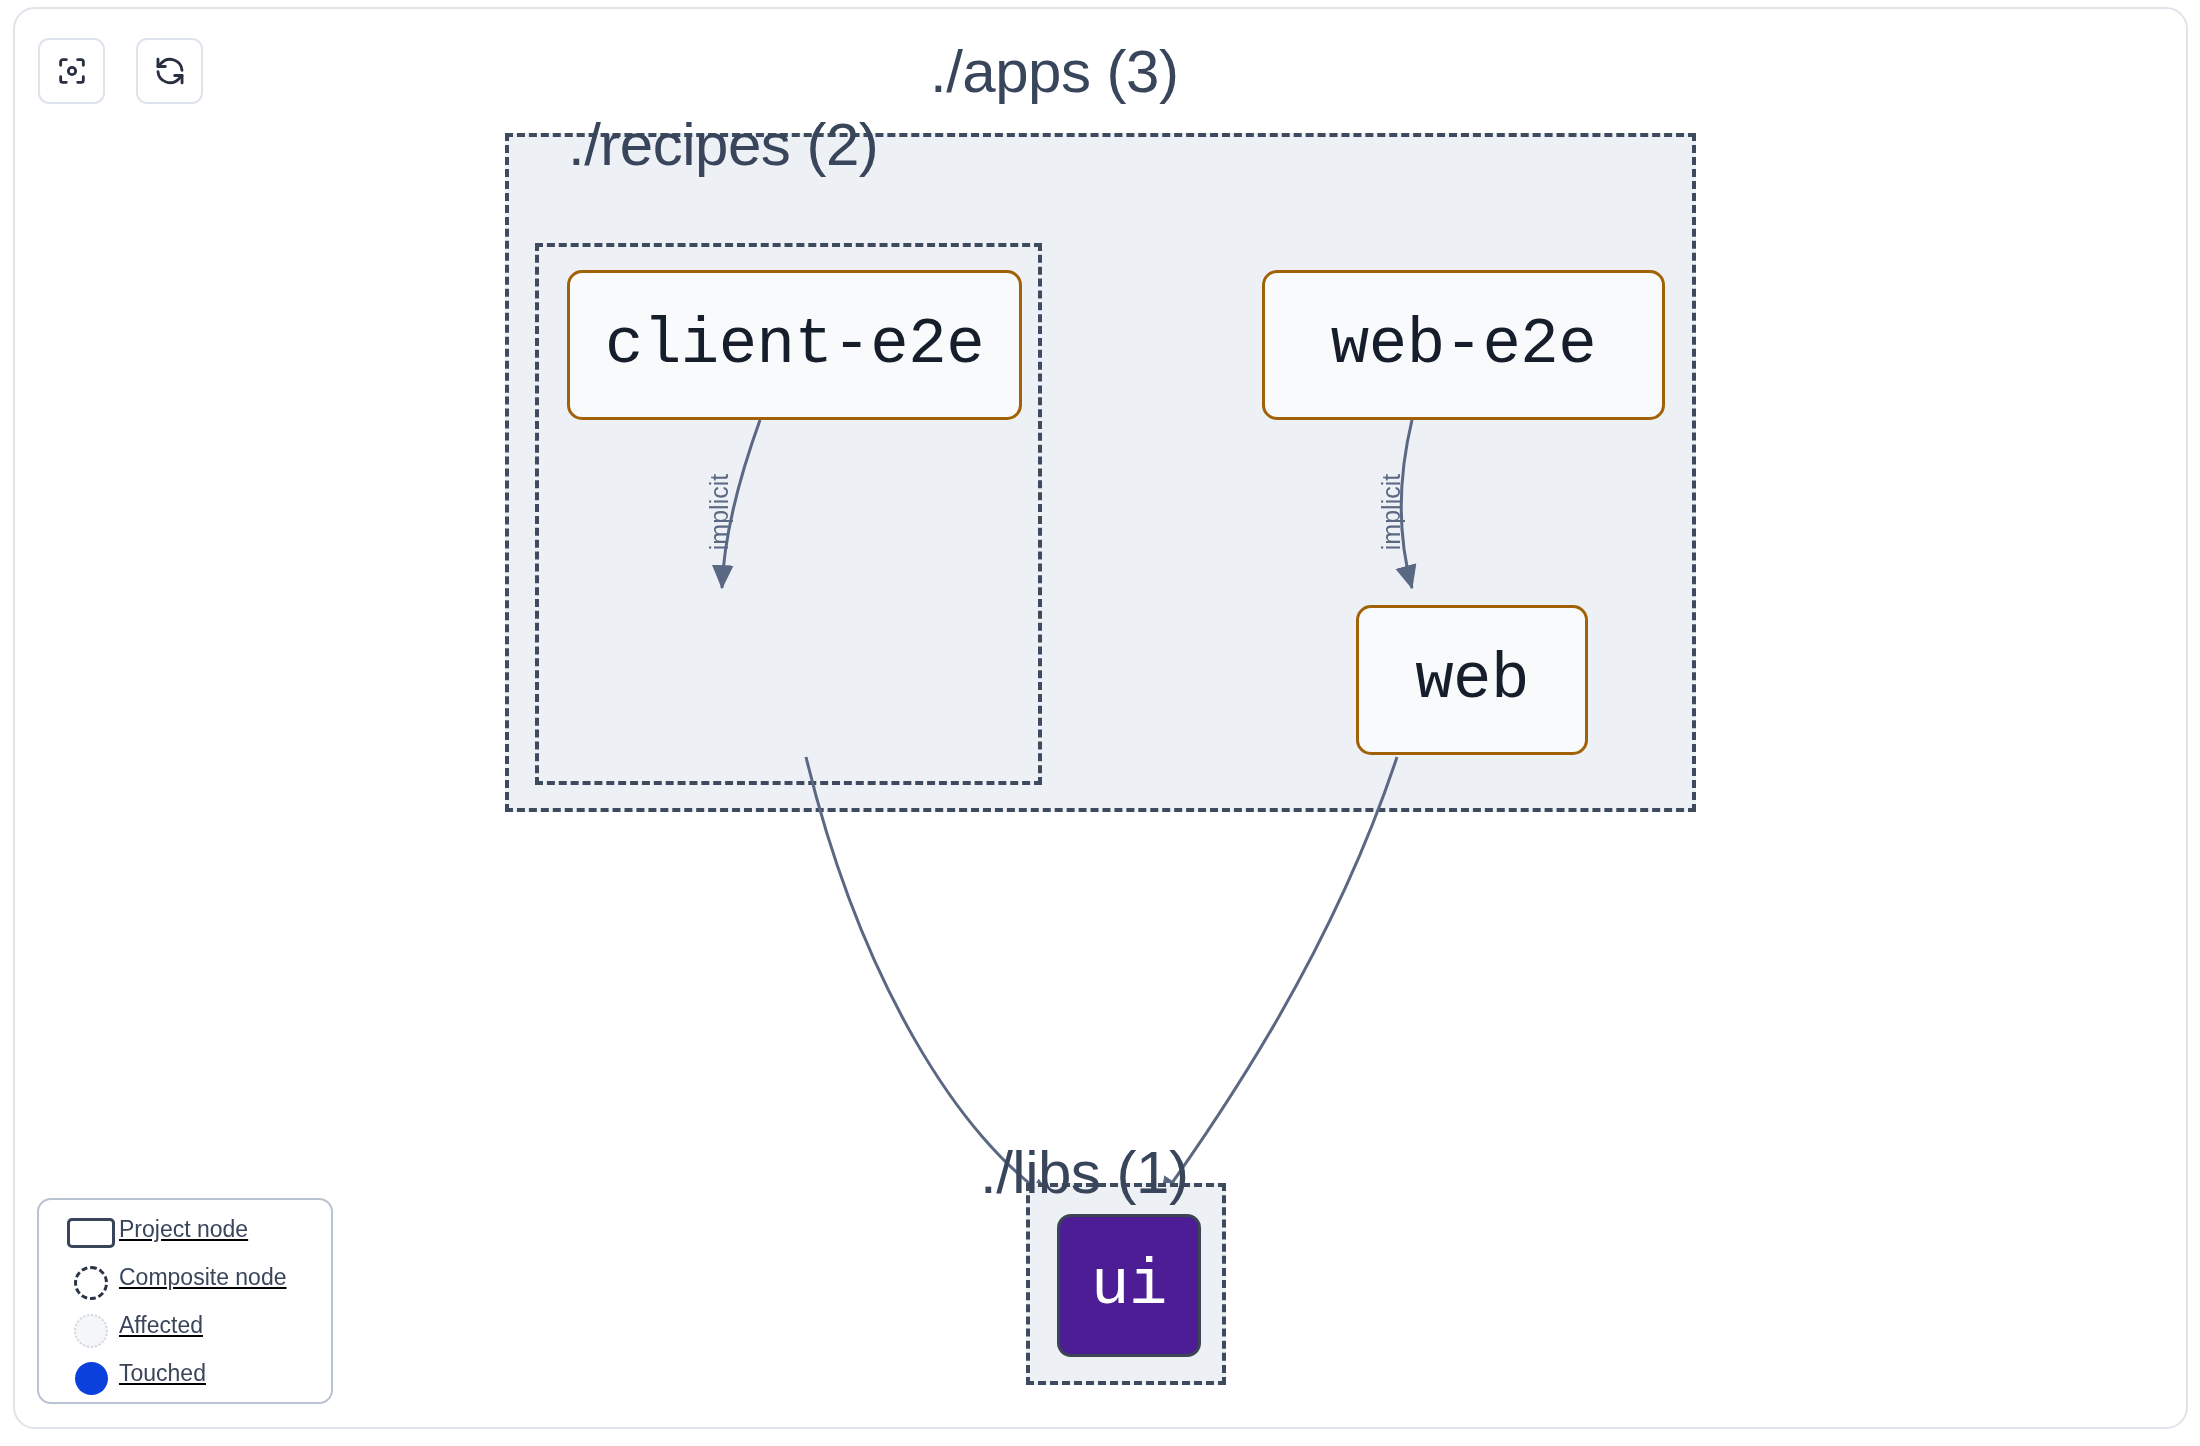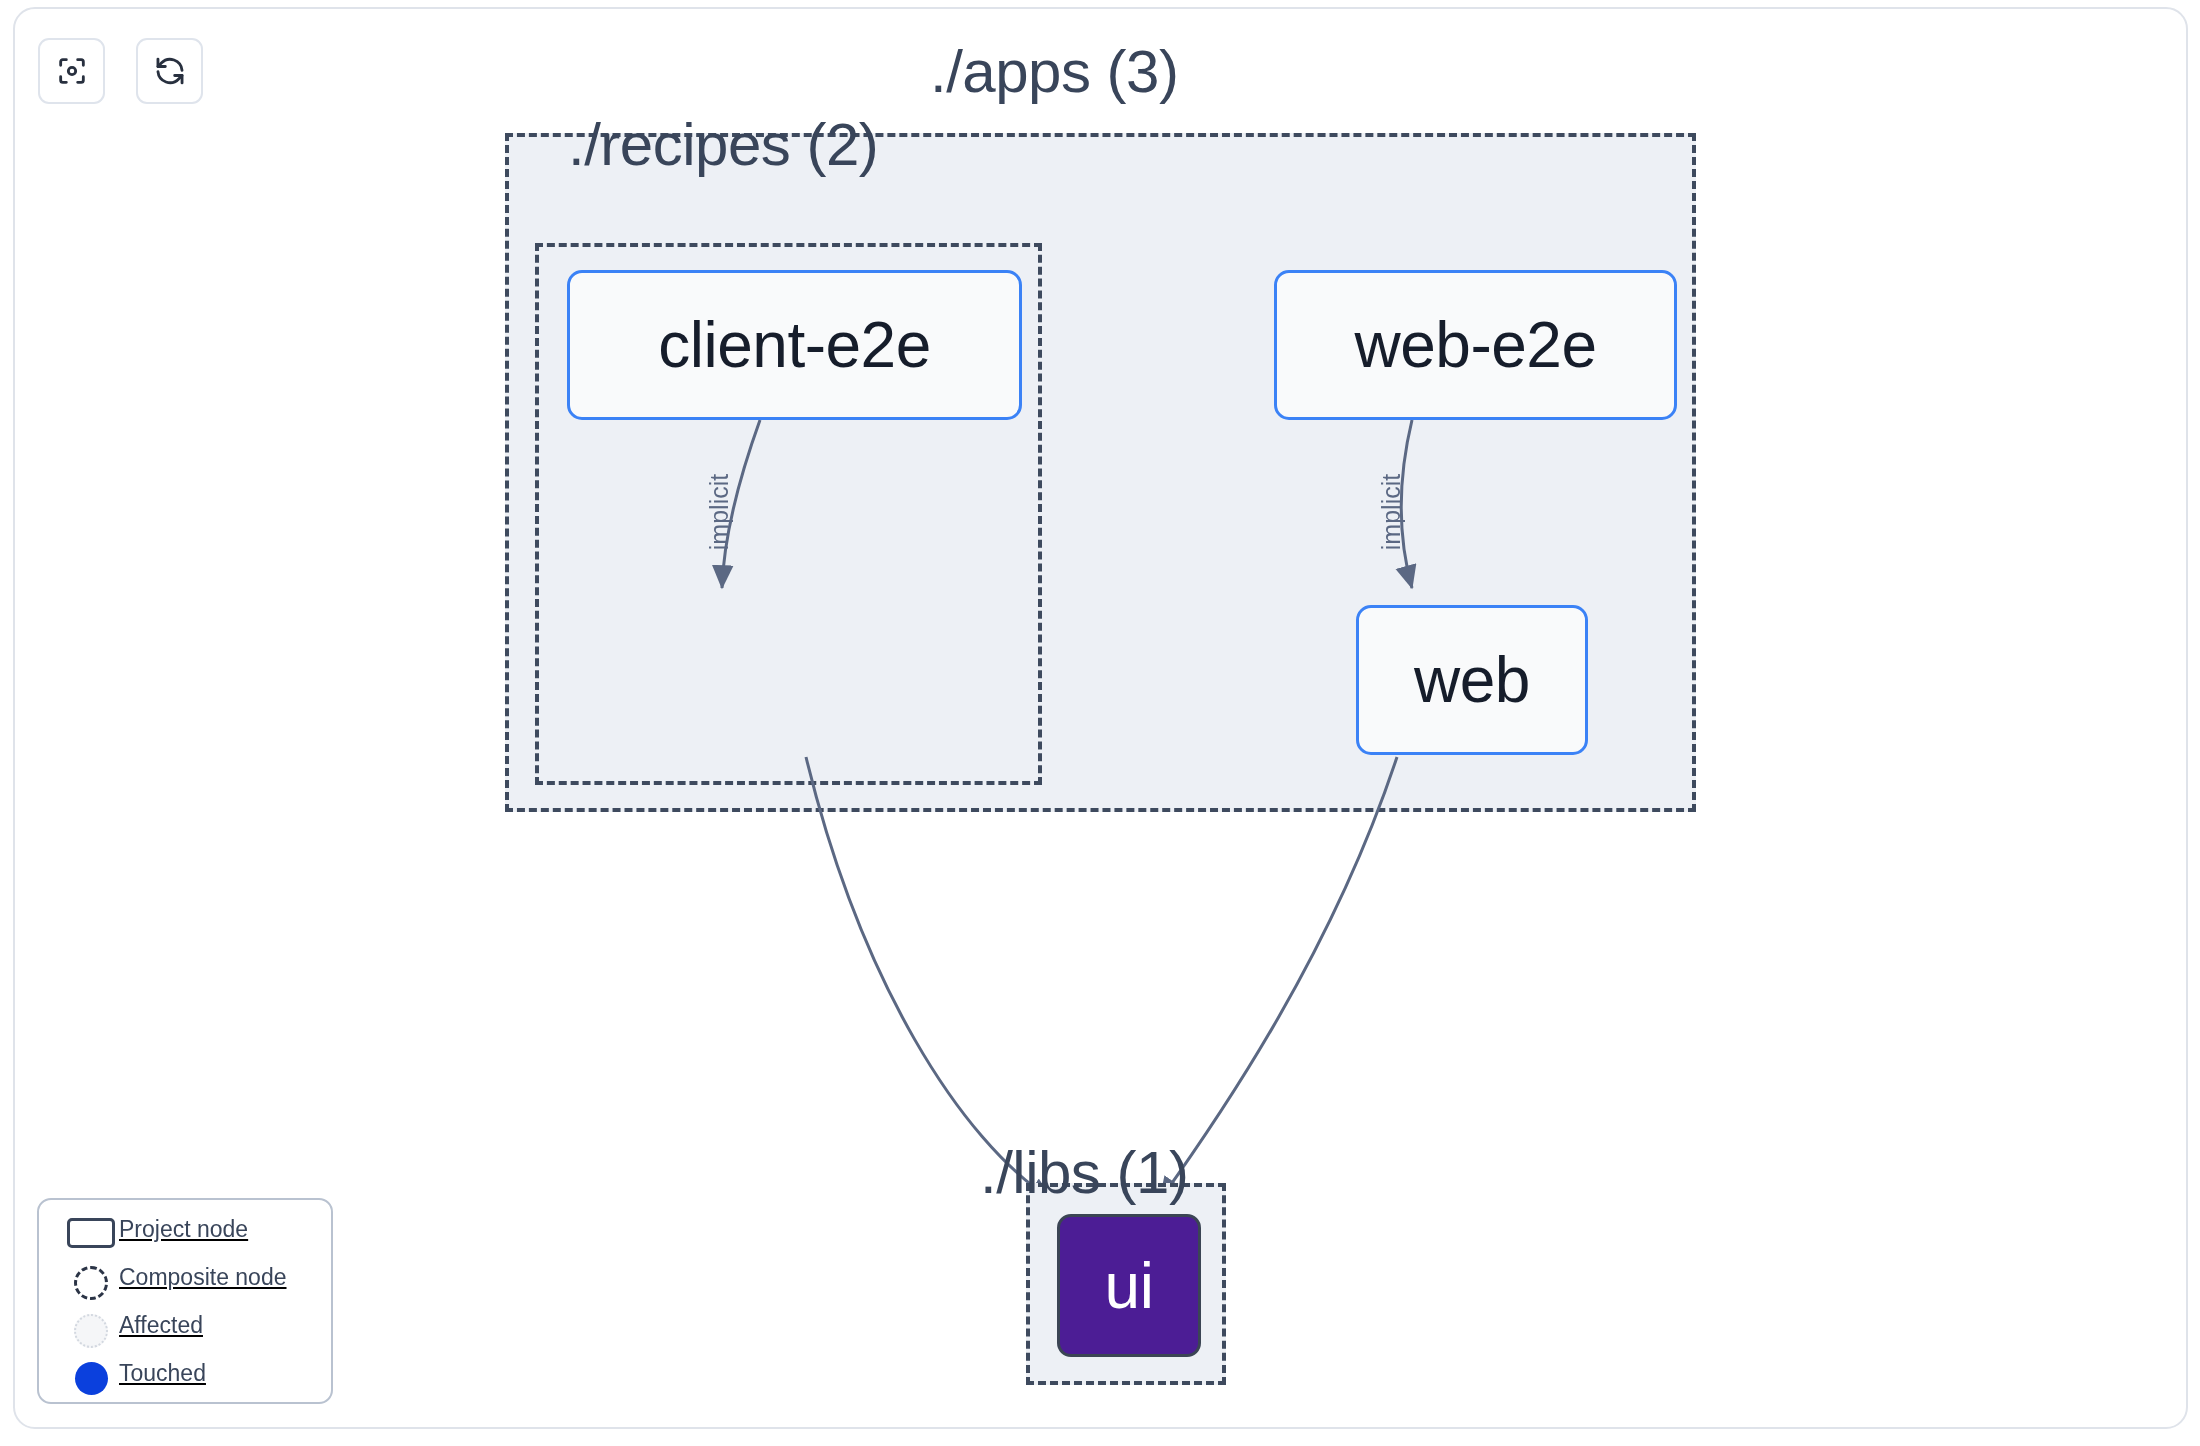--- a/index.html
+++ b/index.html
@@ -92,31 +92,32 @@
     white-space: nowrap;
     z-index: 14;
     letter-spacing: -0.5px;
   }
 
   
   .node {
     position: absolute;
     box-sizing: border-box;
     background: #f9fafb;
-    border: 3px solid #3b82f6;
+    border: 3px solid #a16207;
     border-radius: 15px;
     display: flex;
     align-items: center;
     justify-content: center;
     color: #161d2b;
     font-size: 64px;
     line-height: 1;
     z-index: 20;
     cursor: pointer;
     letter-spacing: -0.5px;
+    font-family: Liberation Mono, monospace;
   }
   .node.touched {
     background: #4c1d95;
     border-color: #3b4554;
     color: #ffffff;
     border-radius: 14px;
     z-index: 22;
   }
 
   
@@ -246,21 +247,21 @@
       </g>
 
       <g>
         <path d="M 1397 757 C 1330 960 1210 1130 1160 1200" fill="none" stroke="#5b6883" stroke-width="3" marker-end="url(#arrowhead)"></path>
       </g>
     </svg>
 
     <div class="node" style="left:567px; top:270px; width:455px; height:150px;">client-e2e</div>
 
 
-    <div class="node" style="left:1262px; top:270px; width:403px; height:150px;margin-left:12px;">web-e2e</div>
+    <div class="node" style="left:1262px; top:270px; width:403px; height:150px;">web-e2e</div>
 
     <div class="node" style="left:1348px; top:605px; width:232px; height:150px;margin-left:8px;">web</div>
 
     <div class="group-box libs-box" style="left:1026px; top:1183px; width:200px; height:202px;"></div>
     <div class="group-label" style="left:980px; top:1095px;margin-top:48px;">./libs (1)</div>
 
     <div class="node touched" style="left:1057px; top:1214px; width:144px; height:143px;">ui</div>
   </div>
 
   <div class="legend">

